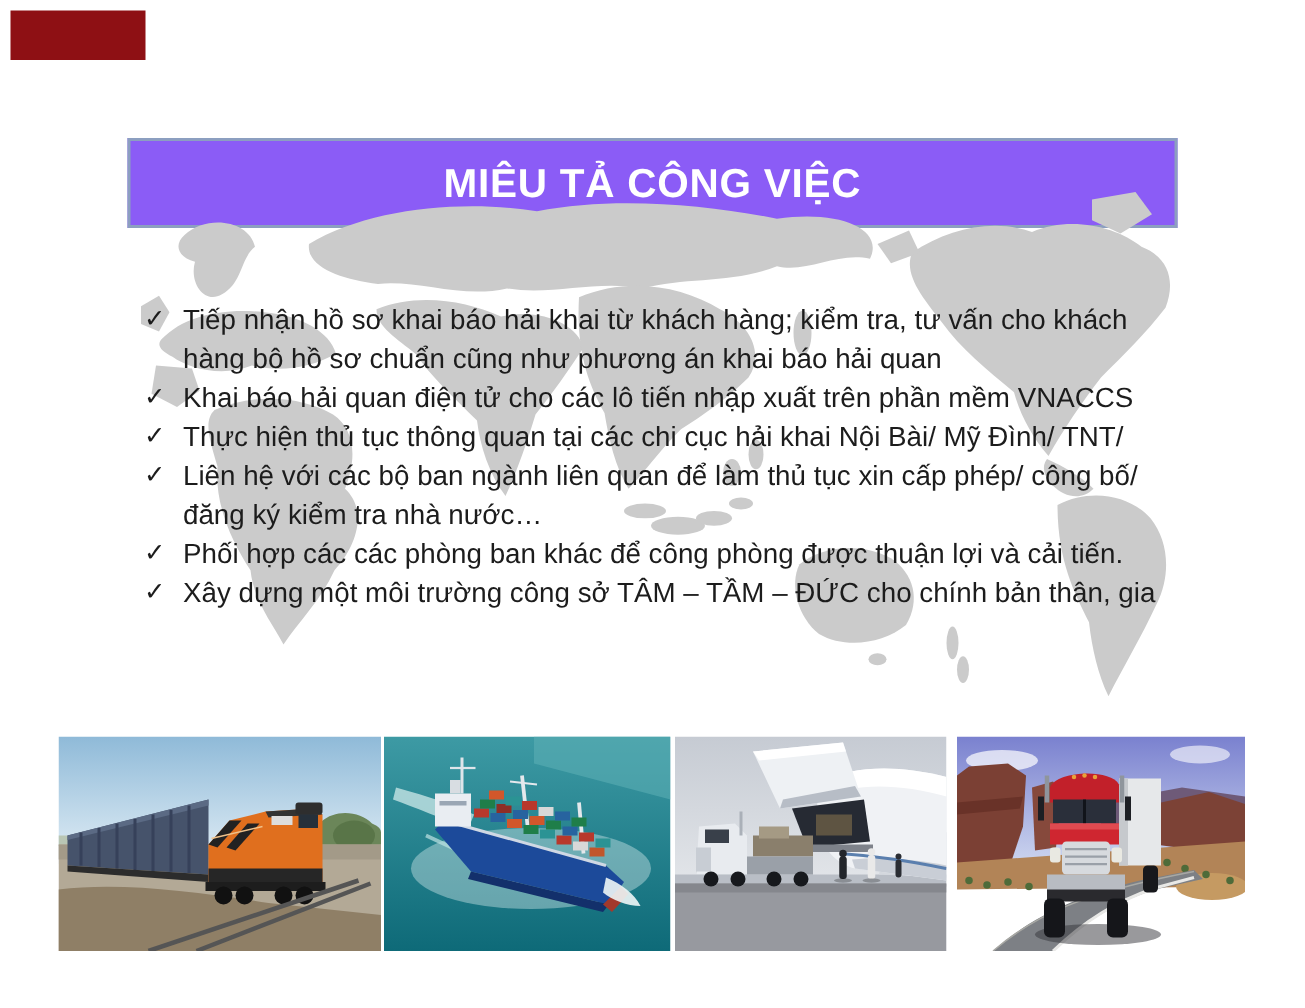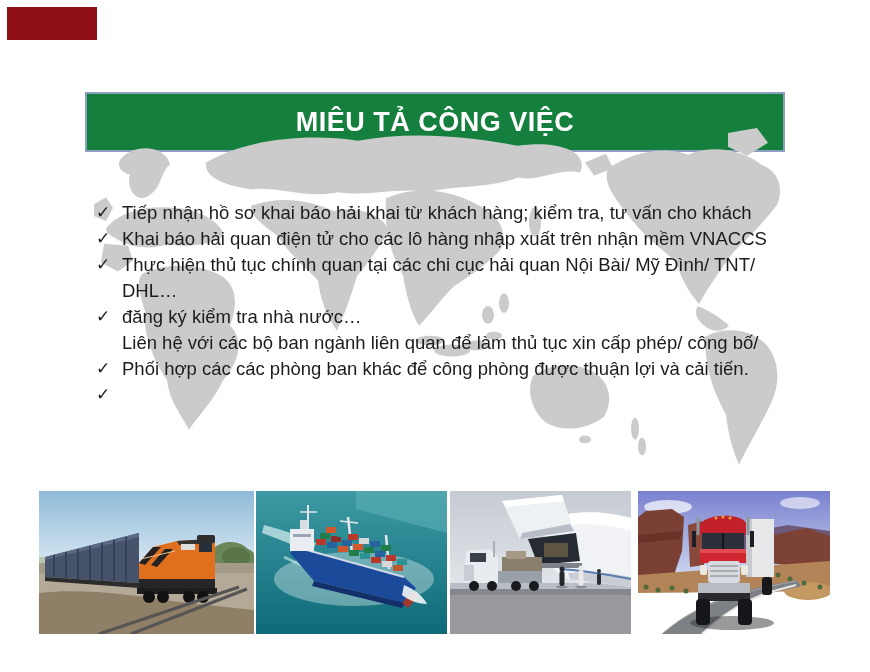--- a/index.html
+++ b/index.html
@@ -7,21 +7,21 @@
     width:870px;height:672px;position:relative;overflow:hidden;
     background:#ffffff;font-family:"Liberation Sans",sans-serif;
   }
   .slide{position:absolute;inset:0;}
   .corner-accent{
     position:absolute;left:7px;top:7px;width:90px;height:33px;
     background:#8E1014;
   }
   .banner{
     position:absolute;left:85px;top:92px;width:700px;height:60px;
-    background:#15803d;border:2px solid #8C9FC0;box-sizing:border-box;
+    background:#8b5cf6;border:2px solid #8C9FC0;box-sizing:border-box;
     display:flex;align-items:center;justify-content:center;
   }
   .banner .title{
     color:#ffffff;font-weight:bold;font-size:27px;letter-spacing:.5px;
   }
   .map{
     position:absolute;left:88px;top:127px;width:700px;height:356px;
   }
   .bullets{
     position:absolute;left:96px;top:200px;width:710px;
@@ -92,56 +92,57 @@
       <path d="M617,212 C640,200 666,206 679,221 C691,236 693,259 683,279 C673,301 661,321 651,341 C644,326 640,309 638,291 C628,271 617,249 617,212 Z"></path>
     </g>
   </svg>
 
   <div class="bullets">
 
     <div class="bullet">
       <span class="check">✓</span>
       <span class="bullet-lines">
         <span class="ln">Tiếp nhận hồ sơ khai báo hải khai từ khách hàng; kiểm tra, tư vấn cho khách</span>
-      </span>
-    </div>
-
-    <div class="bullet">
-      <span class="check">✓</span>
-      <span class="bullet-lines">
-        <span class="ln">Khai báo hải quan điện tử cho các lô hàng nhập xuất trên nhận mềm VNACCS</span>
-      </span>
-    </div>
-
-    <div class="bullet">
-      <span class="check">✓</span>
-      <span class="bullet-lines">
-        <span class="ln">Thực hiện thủ tục chính quan tại các chi cục hải quan Nội Bài/ Mỹ Đình/ TNT/</span>
-        <span class="ln">DHL…</span>
-      </span>
-    </div>
-
-    <div class="bullet">
-      <span class="check">✓</span>
-      <span class="bullet-lines">
+        <span class="ln">hàng bộ hồ sơ chuẩn cũng như phương án khai báo hải quan</span>
+      </span>
+    </div>
+
+    <div class="bullet">
+      <span class="check">✓</span>
+      <span class="bullet-lines">
+        <span class="ln">Khai báo hải quan điện tử cho các lô tiến nhập xuất trên phần mềm VNACCS</span>
+      </span>
+    </div>
+
+    <div class="bullet">
+      <span class="check">✓</span>
+      <span class="bullet-lines">
+        <span class="ln">Thực hiện thủ tục thông quan tại các chi cục hải khai Nội Bài/ Mỹ Đình/ TNT/</span>
+      </span>
+    </div>
+
+    <div class="bullet">
+      <span class="check">✓</span>
+      <span class="bullet-lines">
+        <span class="ln">Liên hệ với các bộ ban ngành liên quan để làm thủ tục xin cấp phép/ công bố/</span>
         <span class="ln">đăng ký kiểm tra nhà nước…</span>
-        <span class="ln">Liên hệ với các bộ ban ngành liên quan để làm thủ tục xin cấp phép/ công bố/</span>
       </span>
     </div>
 
     <div class="bullet">
       <span class="check">✓</span>
       <span class="bullet-lines">
         <span class="ln">Phối hợp các các phòng ban khác để công phòng được thuận lợi và cải tiến.</span>
       </span>
     </div>
 
     <div class="bullet">
       <span class="check">✓</span>
       <span class="bullet-lines">
+        <span class="ln">Xây dựng một môi trường công sở TÂM – TẦM – ĐỨC cho chính bản thân, gia</span>
       </span>
     </div>
 
   </div>
 
   <div class="photos">
 
     <figure class="photo p1" style="margin:0 2px 0 0">
       <svg viewBox="0 0 215 143" preserveAspectRatio="none">
         <defs>

